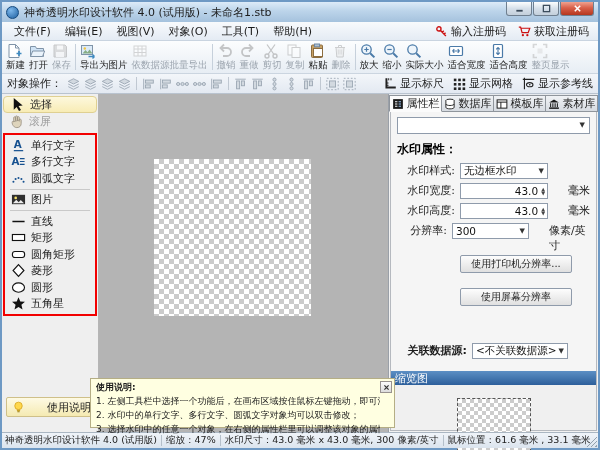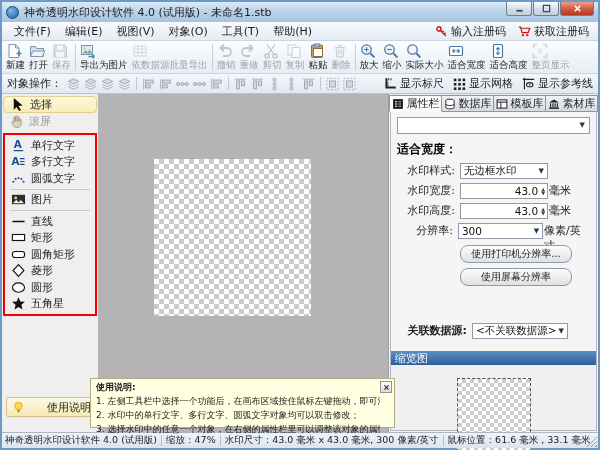--- a/index.html
+++ b/index.html
@@ -65,22 +65,22 @@
 .rtab .icon{width:12px;height:12px}
 .rbody{flex:1;margin:0 1px 1px 1px;border:1px solid #b5b9bf;border-top:none;padding:5px 6px 0 6px;display:flex;flex-direction:column;background:#f5f5f5;min-height:0}
 .selector{height:17px;background:#fff;border:1px solid #8f9bab;display:flex;align-items:center;justify-content:flex-end;padding-right:4px;margin-bottom:7px;flex:none}
 .arrow{font-size:7px;color:#333;line-height:1}
 .sec-title{font-weight:bold;font-size:12px;margin:0 0 5px 0;color:#000}
 .prow{display:flex;align-items:flex-start;height:16px;margin-bottom:4px;flex:none}
 .p-label{width:58px;text-align:right;margin-right:5px;font-size:11px;color:#1c1c1c;white-space:nowrap}
 .combo{width:88px;height:16px;background:#fff;border:1px solid #8f9bab;display:flex;align-items:center;justify-content:space-between;padding:0 3px;font-size:10.5px;color:#111}
 .spin{width:88px;height:16px;background:#fff;border:1px solid #8f9bab;display:flex;align-items:center;justify-content:flex-end;gap:3px;padding-right:2px;font-size:10.5px;color:#111}
 .spinbtns{display:flex;flex-direction:column;font-size:5px;line-height:4px;color:#444}
-.unit{margin-left:1px;font-size:11px;color:#1c1c1c}
-.pbtn{width:112px;height:18px;margin:2px 0 3px 63px;background:linear-gradient(#fdfdfd,#e0e0e0);border:1px solid #8f9bab;border-radius:8px;font-size:10px;display:flex;align-items:center;justify-content:center;color:#1c1c1c;white-space:nowrap;flex:none}
+.unit{margin-left:20px;font-size:11px;color:#1c1c1c}
+.pbtn{width:112px;height:18px;margin:12px 0 3px 63px;background:linear-gradient(#fdfdfd,#e0e0e0);border:1px solid #8f9bab;border-radius:2px;font-size:10px;display:flex;align-items:center;justify-content:center;color:#1c1c1c;white-space:nowrap;flex:none}
 .ds-row{margin-top:34px}
 .ds-row .p-label{width:70px;font-weight:bold}
 .ds-row .combo{width:96px}
 .thumb-header{height:14px;background:linear-gradient(#5c8fc4,#2d5f9b);color:#fff;font-size:11px;padding-left:4px;display:flex;align-items:center;margin:8px -6px 0 -6px;flex:none}
 .thumb-area{flex:1;display:flex;align-items:flex-start;justify-content:center;padding-top:13px;margin:0 -6px;background:#f0f0f0;min-height:0}
 .thumb{width:74px;height:74px;border:1px dashed #555;background-color:#fff;background-image:linear-gradient(45deg,#ccc 25%,transparent 25%,transparent 75%,#ccc 75%),linear-gradient(45deg,#ccc 25%,transparent 25%,transparent 75%,#ccc 75%);background-size:8px 8px;background-position:0 0,4px 4px}
 
 .statusbar{height:16px;background:linear-gradient(#f0f4f9,#dbe4ee);border-top:1px solid #aab6c2;display:flex;align-items:center;font-size:9.5px;color:#1c1c1c;padding:0 3px;position:relative;flex:none;overflow:hidden;white-space:nowrap}
 .ssep{width:1px;height:11px;background:#b4bfca;margin:0 4px;flex:none}
 .grip{position:absolute;right:1px;bottom:1px;width:11px;height:11px;background:repeating-linear-gradient(135deg,transparent 0 2px,#93a1ae 2px 3px);clip-path:polygon(100% 0,100% 100%,0 100%)}
@@ -661,21 +661,21 @@
               </svg>
             </span>
             <span>素材库</span>
           </div>
         </div>
       <div class="rbody">
         <div class="selector">
           <span></span>
           <span class="arrow">▼</span>
         </div>
-        <div class="sec-title">适合宽度：</div>
+        <div class="sec-title">水印属性：</div>
         <div id="prop-rows">
             <div class="prow">
               <span class="p-label">水印样式:</span>
               <div class="combo">
                 <span>无边框水印</span>
                 <span class="arrow">▼</span>
               </div>
             </div>
             <div class="prow">
               <span class="p-label">水印宽度:</span>

